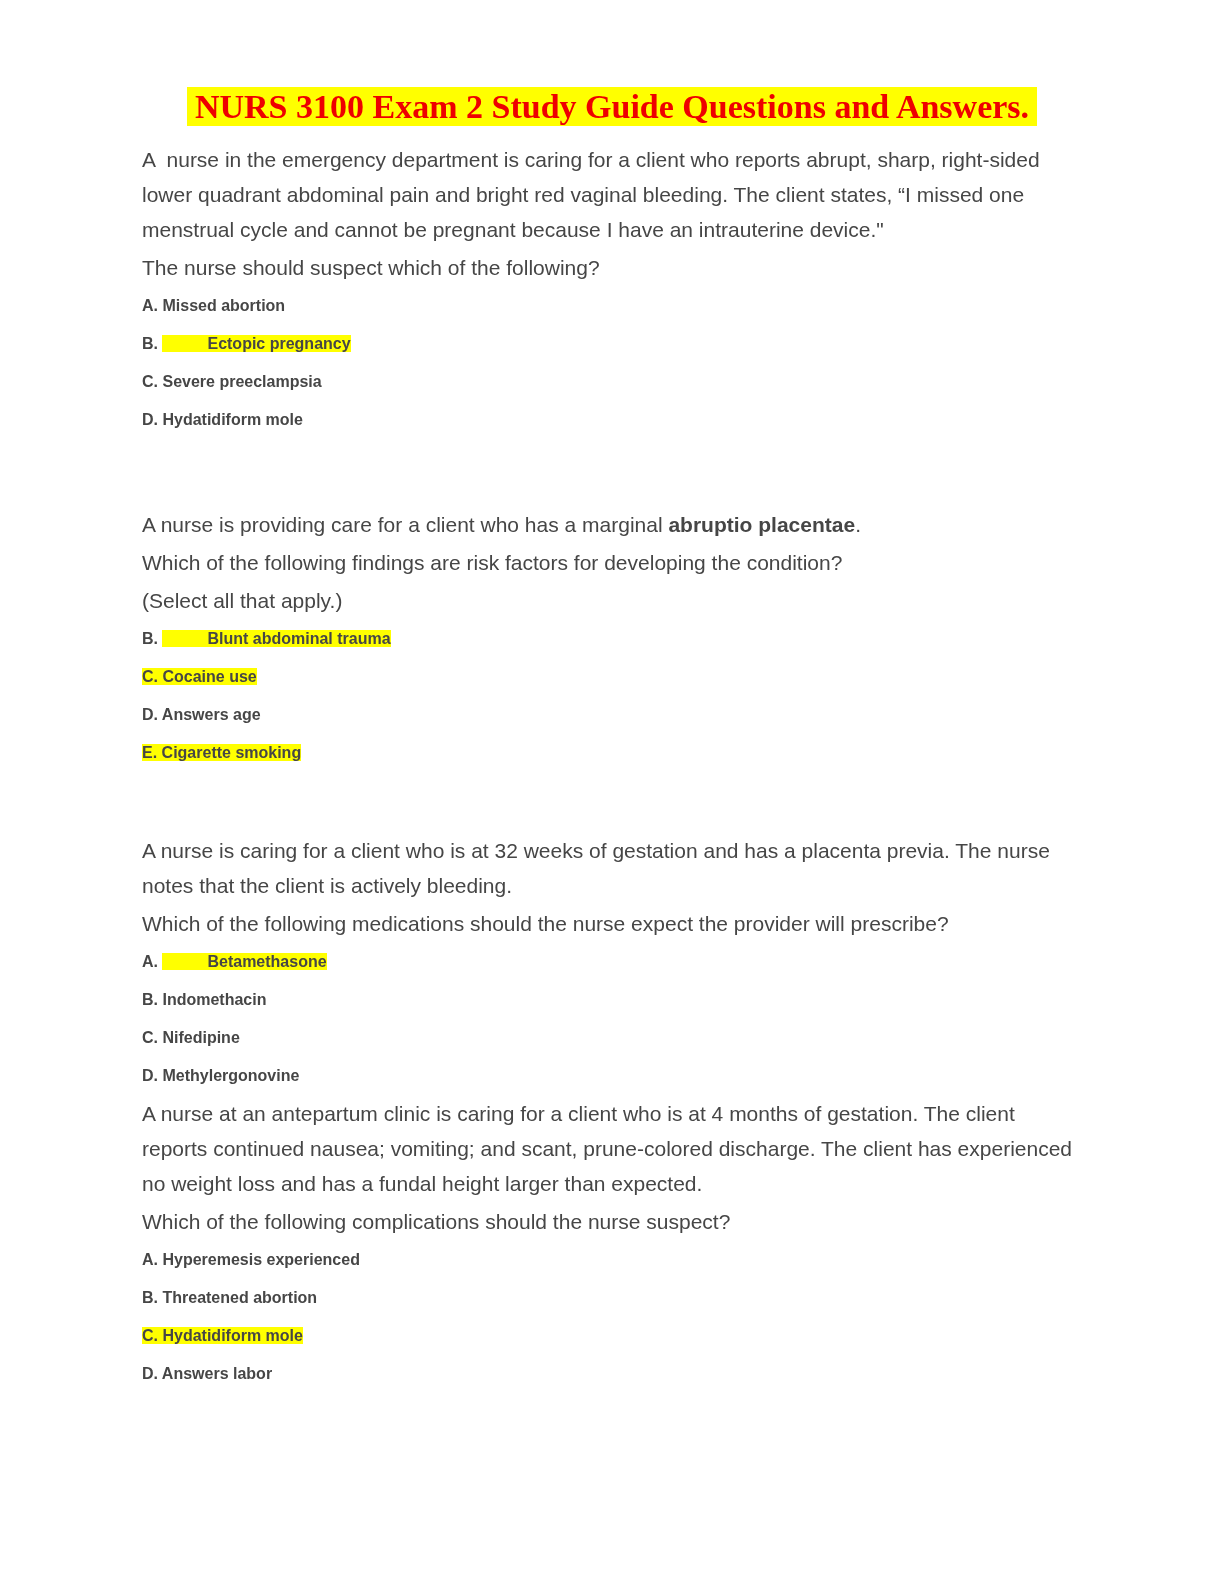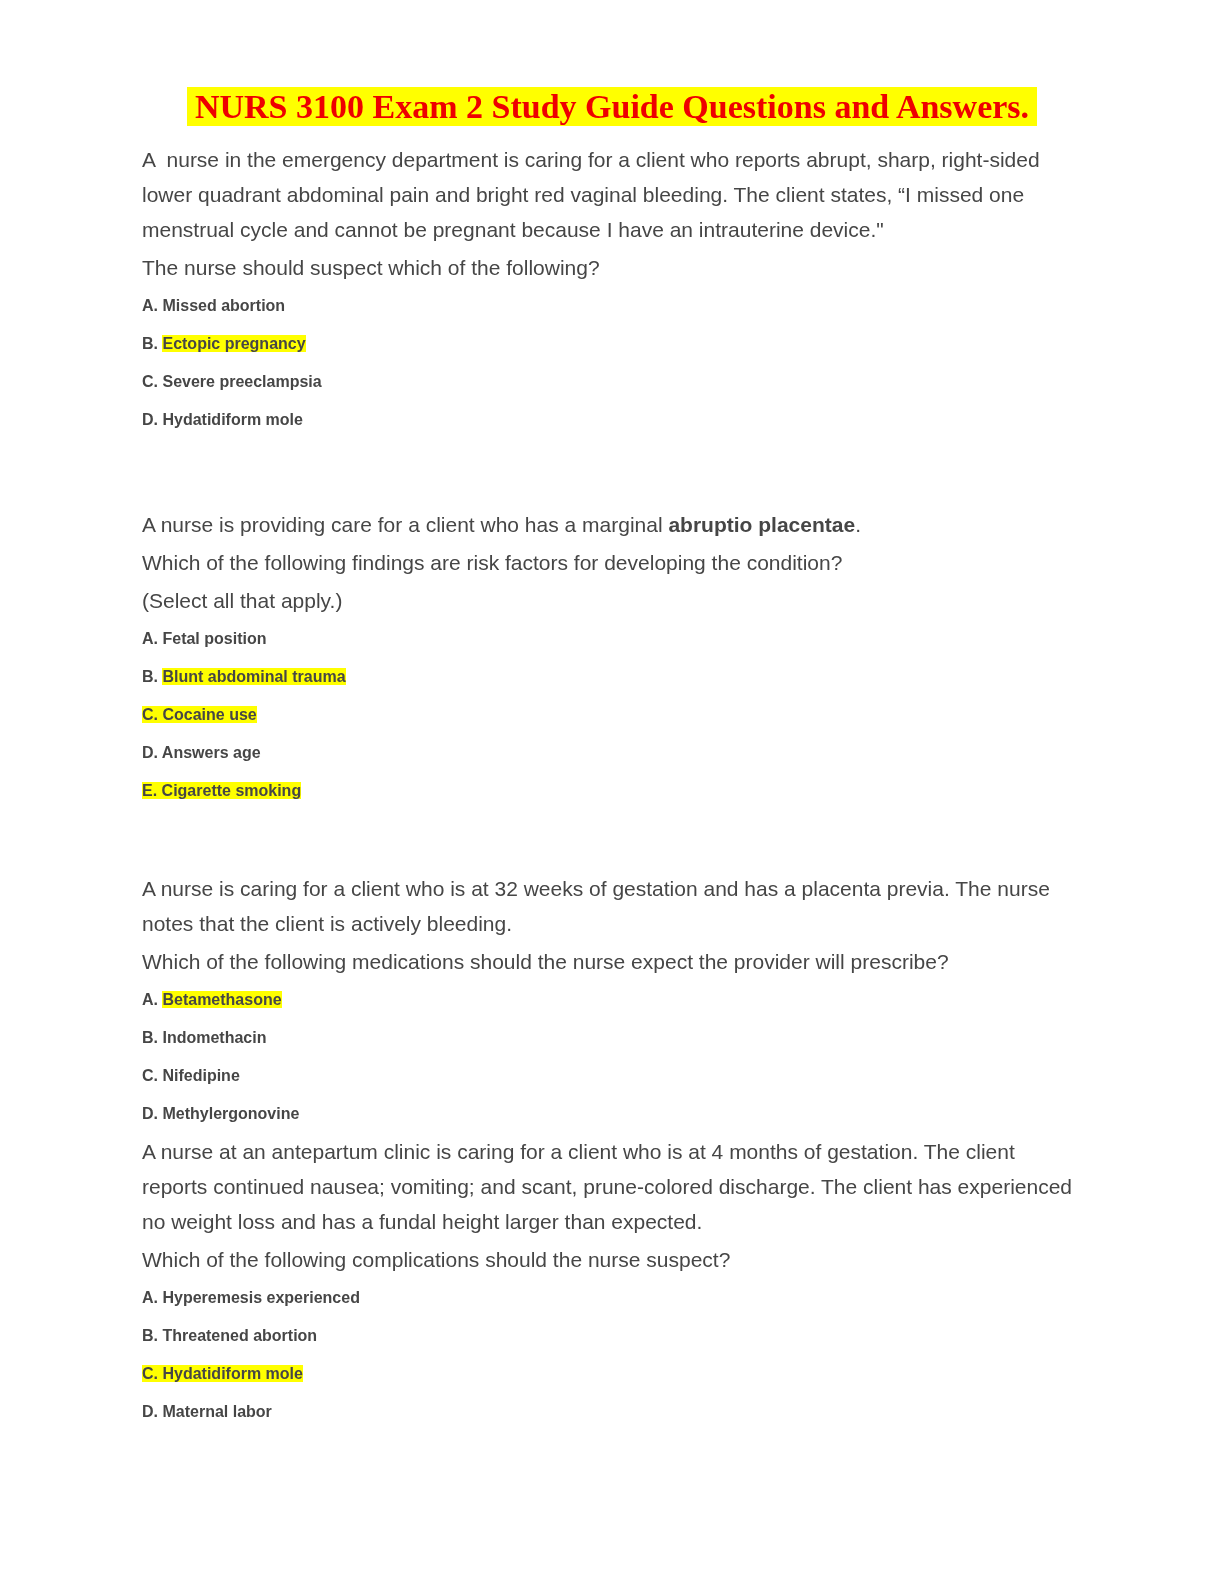--- a/index.html
+++ b/index.html
@@ -43,21 +43,21 @@
     white-space: pre-wrap;
   }
   .option {
     margin: 0 0 3px 0;
     font-size: 16px;
     line-height: 35px;
     font-weight: bold;
   }
   .em-run { font-weight: bold; }
   
-  .hl-text .opt-text { background: var(--hl); }
+  .hl-text .opt-text { background: var(--hl); padding-left: 45px; }
   .hl-full .opt-run  { background: var(--hl); }
   .section-gap-1 { height: 67px; }
   .section-gap-2 { height: 60px; }
 </style>
 </head>
 <body>
 
 <div class="page">
 
   <h1 class="doc-title"><span class="title-run">NURS 3100 Exam 2 Study Guide Questions and Answers.</span></h1>
@@ -73,21 +73,20 @@
     </div>
   </section>
 
   <div class="section-gap-1"></div>
 
   <section>
     <p class="para"><span>A nurse is providing care for a client who has a marginal </span><span class="em-run">abruptio placentae</span><span>.</span></p>
     <p class="para">Which of the following findings are risk factors for developing the condition?</p>
     <p class="para">(Select all that apply.)</p>
     <div>
-      <p class="option hl-none"><span class="opt-run"><span class="opt-prefix">A.</span> <span class="opt-text">Fetal position</span></span></p>
       <p class="option hl-text"><span class="opt-run"><span class="opt-prefix">B.</span> <span class="opt-text">Blunt abdominal trauma</span></span></p>
       <p class="option hl-full"><span class="opt-run"><span class="opt-prefix">C.</span> <span class="opt-text">Cocaine use</span></span></p>
       <p class="option hl-none"><span class="opt-run"><span class="opt-prefix">D.</span> <span class="opt-text">Answers age</span></span></p>
       <p class="option hl-full"><span class="opt-run"><span class="opt-prefix">E.</span> <span class="opt-text">Cigarette smoking</span></span></p>
     </div>
   </section>
 
   <div class="section-gap-2"></div>
 
   <section>
@@ -101,17 +100,17 @@
     </div>
   </section>
 
   <section>
     <p class="para">A nurse at an antepartum clinic is caring for a client who is at 4 months of gestation. The client reports continued nausea; vomiting; and scant, prune-colored discharge. The client has experienced no weight loss and has a fundal height larger than expected.</p>
     <p class="para">Which of the following complications should the nurse suspect?</p>
     <div>
       <p class="option hl-none"><span class="opt-run"><span class="opt-prefix">A.</span> <span class="opt-text">Hyperemesis experienced</span></span></p>
       <p class="option hl-none"><span class="opt-run"><span class="opt-prefix">B.</span> <span class="opt-text">Threatened abortion</span></span></p>
       <p class="option hl-full"><span class="opt-run"><span class="opt-prefix">C.</span> <span class="opt-text">Hydatidiform mole</span></span></p>
-      <p class="option hl-none"><span class="opt-run"><span class="opt-prefix">D.</span> <span class="opt-text">Maternal labor</span></span></p>
+      <p class="option hl-none"><span class="opt-run"><span class="opt-prefix">D.</span> <span class="opt-text">Answers labor</span></span></p>
     </div>
   </section>
 
 </div>
 
 </body></html>

